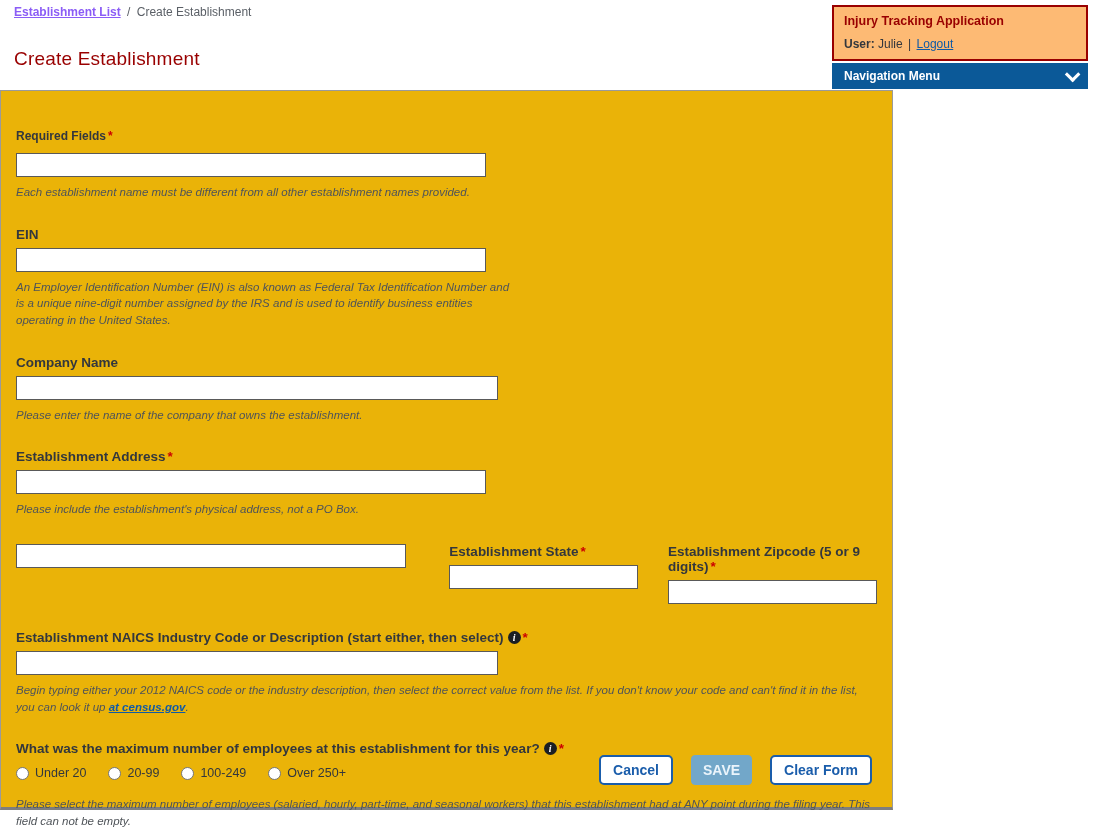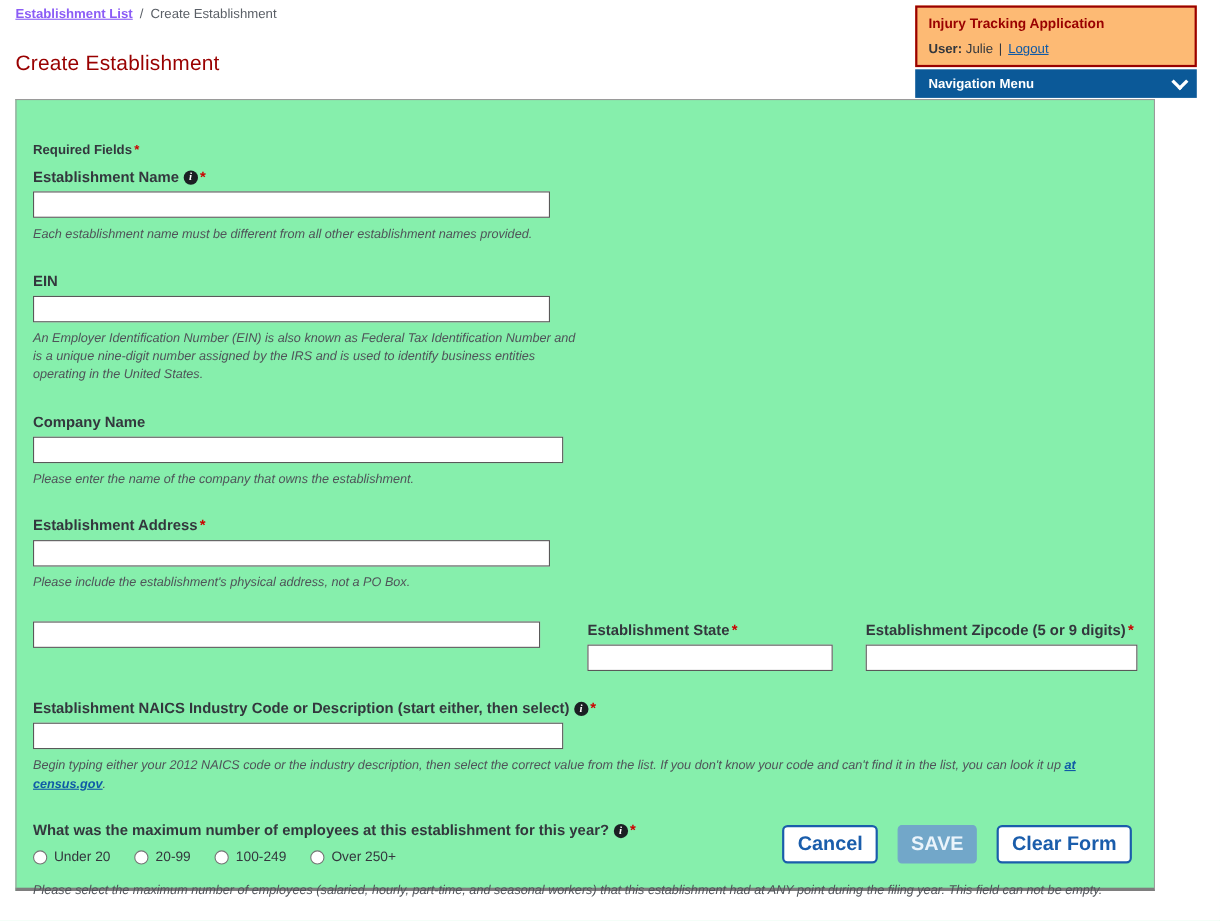--- a/index.html
+++ b/index.html
@@ -49,25 +49,25 @@
     padding: 0 12px; justify-content: space-between;
     cursor: pointer;
   }
   .chevron {
     width: 11px; height: 11px; display: inline-block;
     border-right: 3px solid #fff; border-bottom: 3px solid #fff;
     transform: rotate(45deg) translateY(-3px);
   }
   
   .panel {
-    position: absolute; top: 90px; left: 14px;
-    width: 1036px; height: 720px;
+    position: absolute; top: 90px; left: 0;
+    width: 893px; height: 720px;
     border: 1px solid #9a9a9a;
     border-bottom: 3px solid #7e7e7e;
-    background: #86efac;
+    background: #eab308;
     padding: 38px 15px 20px 15px;
   }
   .req-line { font-size: 12px; font-weight: bold; color: #33373d; margin-bottom: 10px; }
   .field-group { margin-bottom: 26px; }
   .field-label {
     font-size: 13.5px; font-weight: bold; color: #33373d;
     margin-bottom: 6px;
   }
   .asterisk { color: #cc0000; font-weight: bold; margin-left: 2px; }
   .info-icon {
@@ -105,21 +105,21 @@
     background: #fff; margin-right: 6px; flex: 0 0 auto;
   }
   .radio-label { font-size: 12.5px; color: #33373d; }
   
   .btn-row {
     position: absolute; right: 20px; bottom: 22px;
     display: flex; align-items: center;
   }
   .btn {
     font-family: "Liberation Sans", sans-serif;
-    font-size: 18px; font-weight: bold;
+    font-size: 14px; font-weight: bold;
     border-radius: 5px; cursor: pointer; text-align: center;
   }
   .btn-outline {
     background: #ffffff; color: #1a5dab;
     border: 2px solid #1a5dab; padding: 5px 12px;
   }
   .btn-save {
     background: #72a7c9; color: #eaf4fb;
     border: 1px solid #72a7c9; padding: 6px 11px;
     border-radius: 4px; margin: 0 18px;
@@ -152,23 +152,20 @@
 
 <div class="page-title">Create Establishment</div>
 
 <div class="panel">
 
   <div class="req-line">
     <span>Required Fields</span><span class="asterisk">*</span>
   </div>
 
   <div class="field-group">
-    <div class="field-label">
-      <span>Establishment Name</span><span class="info-icon">i</span><span class="asterisk">*</span>
-    </div>
     <input type="text" class="w470" value="" style="">
     <div class="help-text">Each establishment name must be different from all other establishment names provided.</div>
   </div>
 
   <div class="field-group">
     <div class="field-label">EIN</div>
     <input type="text" class="w470" value="" style="">
     <div class="help-text">An Employer Identification Number (EIN) is also known as Federal Tax Identification Number and is a unique nine-digit number assigned by the IRS and is used to identify business entities operating in the United States.</div>
   </div>
 

